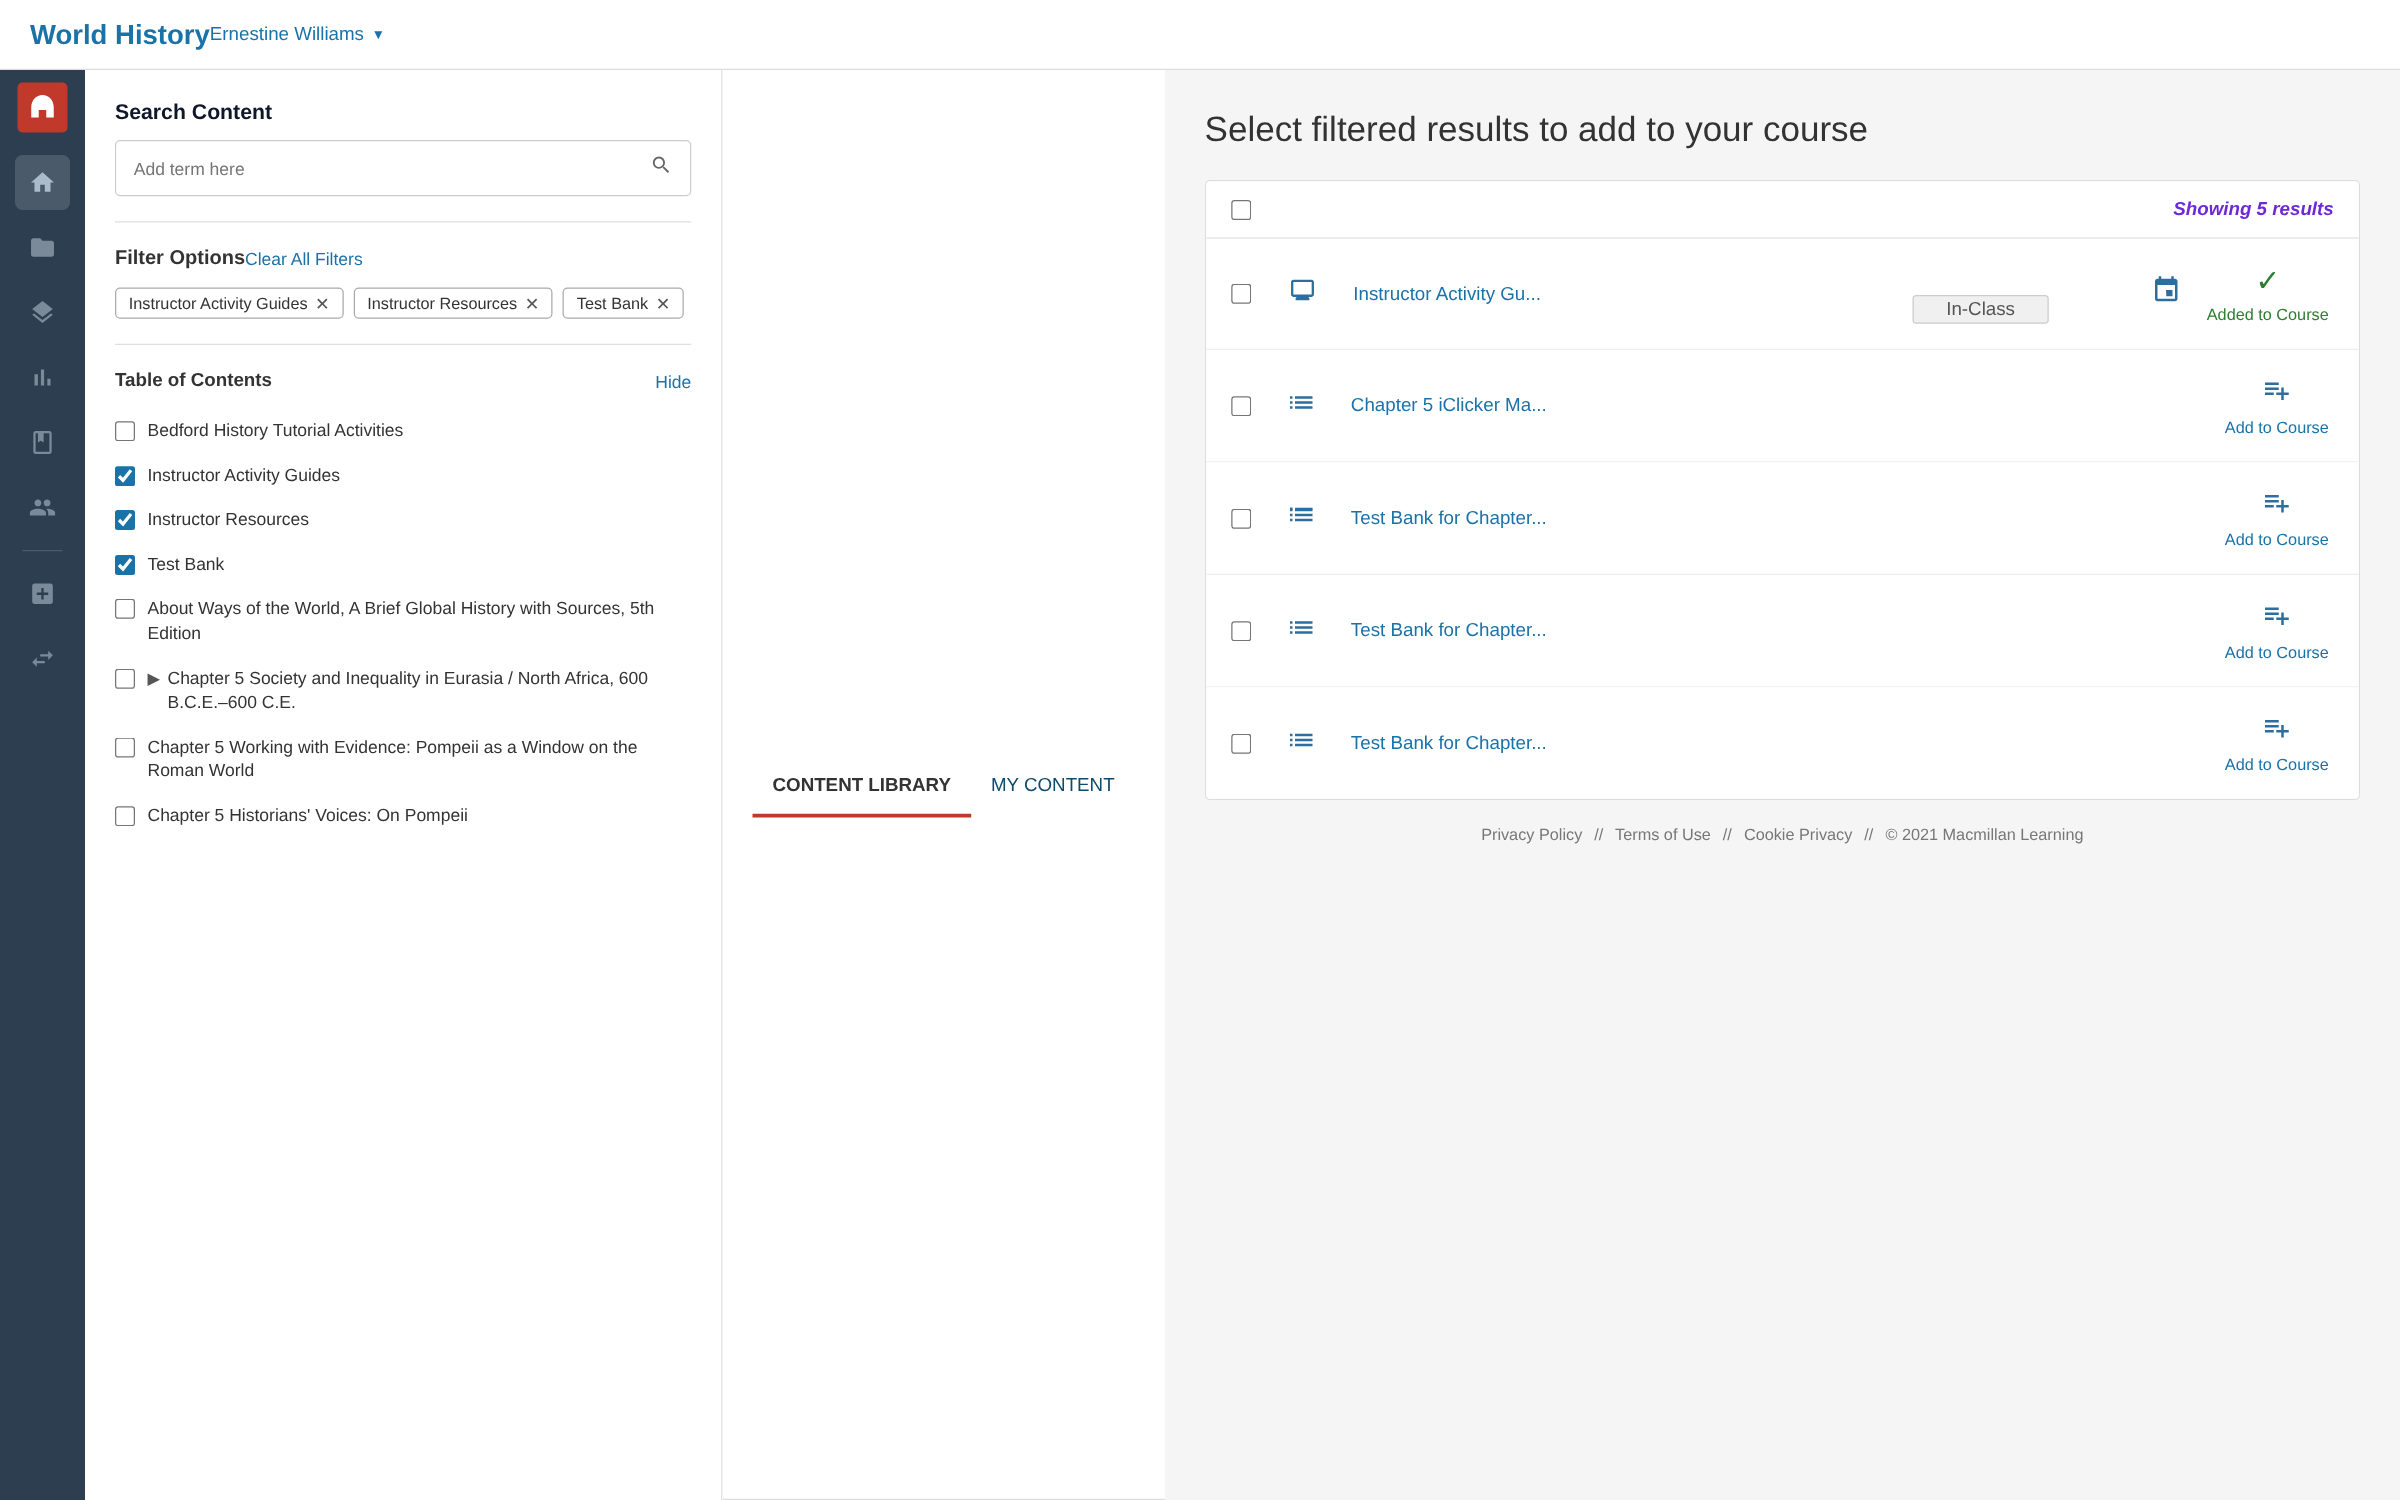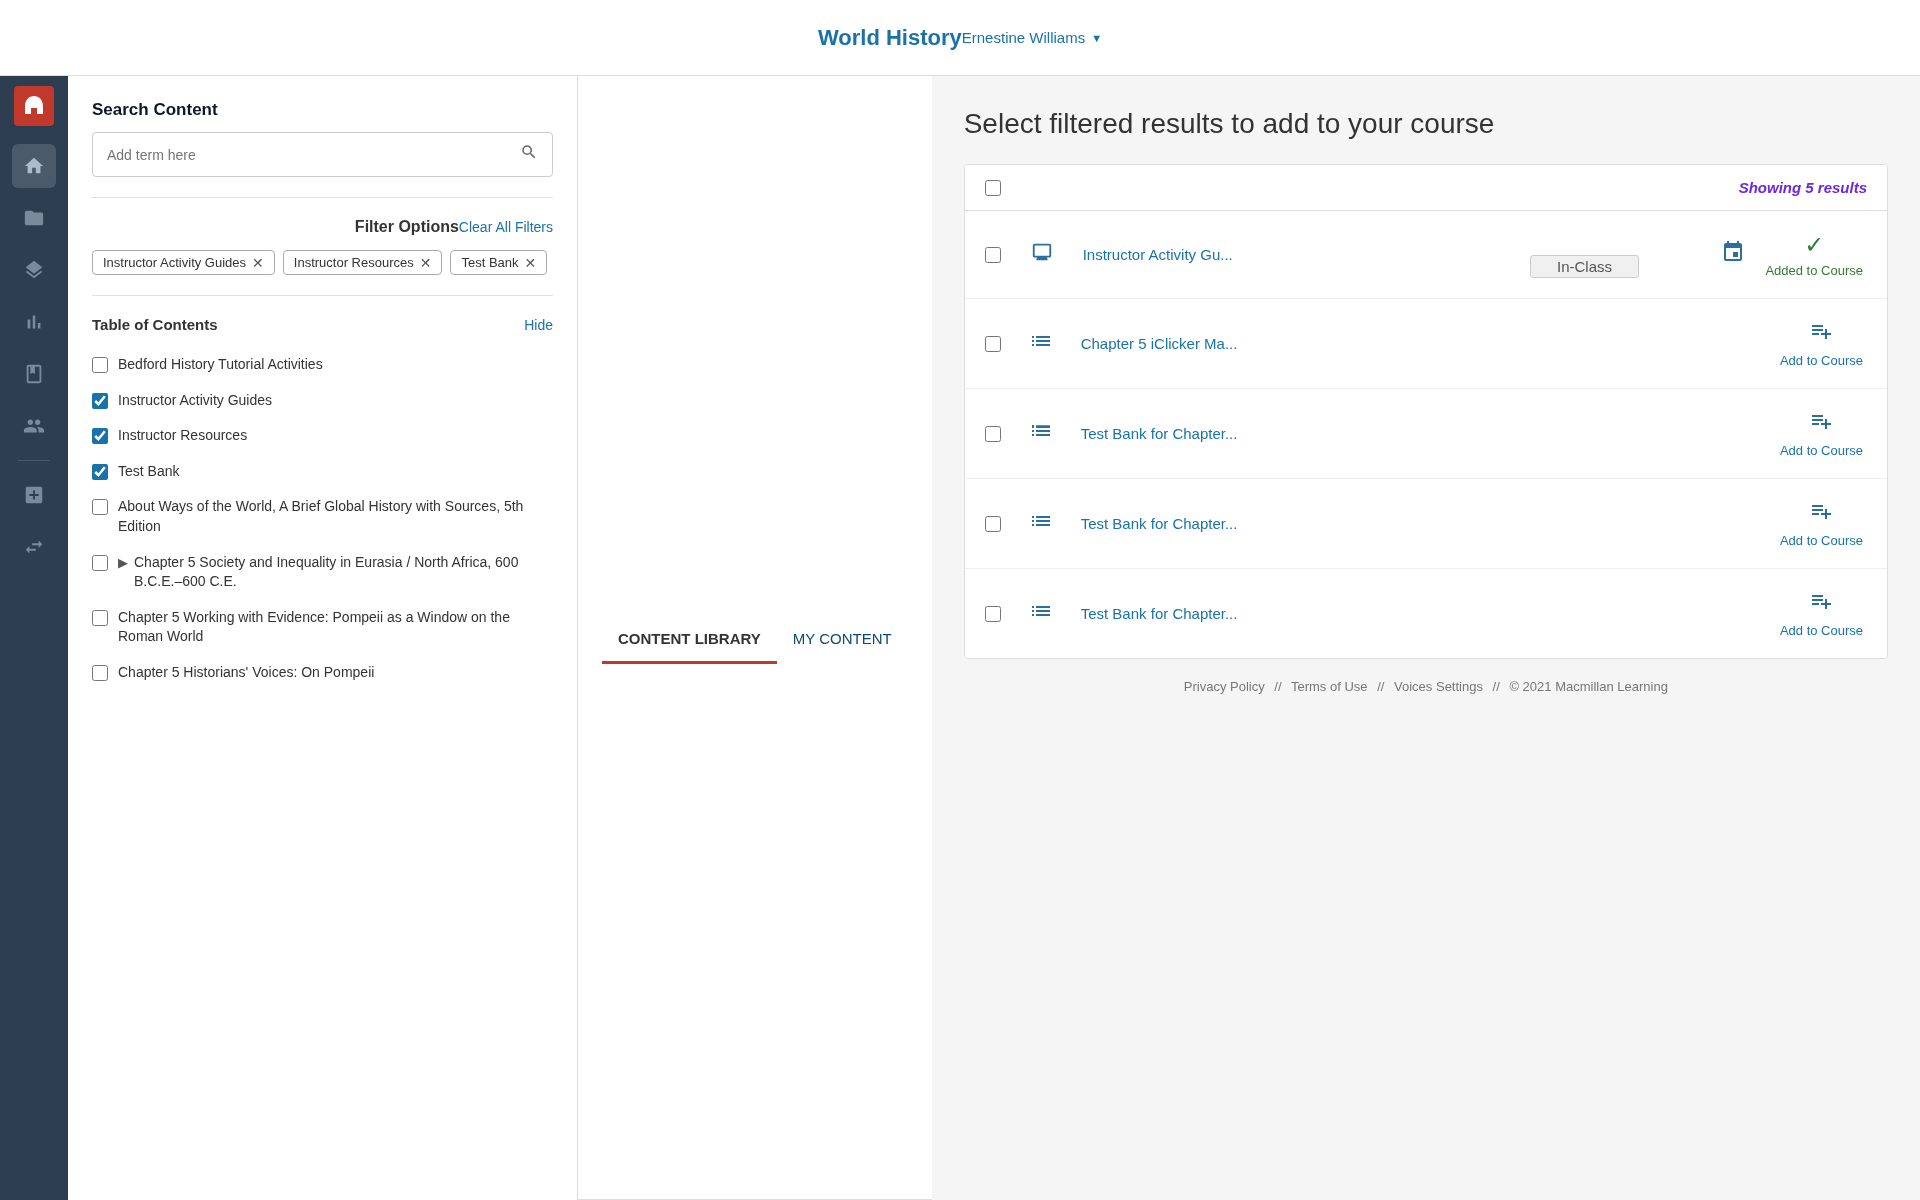--- a/index.html
+++ b/index.html
@@ -1,22 +1,22 @@
 <!DOCTYPE html>
 <html><head>
   <meta charset="utf-8">
   <style>
     * { box-sizing: border-box; margin: 0; padding: 0; }
     body { font-family: 'Helvetica Neue', Arial, sans-serif; background: #f5f5f5; color: #333; display: flex; flex-direction: column; height: 100vh; overflow: hidden; }
 
     
     .top-header {
-      display: flex; align-items: center; justify-content: center;
+      display: flex; align-items: center; justify-content: flex-start;
       background: #fff; border-bottom: 1px solid #ddd;
-      padding: 0 24px; height: 76px; flex-shrink: 0;
+      padding: 0 24px; height: 56px; flex-shrink: 0;
     }
     .top-header-left { display: flex; align-items: center; gap: 16px; }
     .app-title { font-size: 22px; font-weight: 600; color: #1a73a8; }
     .user-menu { display: flex; align-items: center; gap: 6px; color: #1a73a8; font-size: 15px; cursor: pointer; }
     .user-menu .chevron { font-size: 11px; color: #1a73a8; }
 
     
     .main-layout { display: flex; flex: 1; overflow: hidden; }
 
     
@@ -49,21 +49,21 @@
     .search-box input {
       flex: 1; border: none; outline: none; padding: 10px 14px; font-size: 14px; color: #999;
     }
     .search-box button {
       background: none; border: none; padding: 10px 14px; cursor: pointer; color: #666;
       font-size: 18px;
     }
     .divider { border: none; border-top: 1px solid #e0e0e0; margin: 20px 0; }
 
     
-    .filter-options-header { display: flex; align-items: center; justify-content: flex-end; margin-bottom: 14px; }
+    .filter-options-header { display: flex; align-items: center; justify-content: flex-start; margin-bottom: 14px; }
     .filter-options-header h3 { font-size: 16px; font-weight: 600; color: #333; }
     .clear-filters { color: #1a73a8; font-size: 14px; cursor: pointer; text-decoration: none; }
     .filter-tags { display: flex; flex-wrap: wrap; gap: 8px; margin-bottom: 10px; }
     .filter-tag {
       display: flex; align-items: center; gap: 6px; border: 1px solid #aaa;
       border-radius: 4px; padding: 4px 10px; font-size: 13px; color: #333; background: #fff;
     }
     .filter-tag .tag-remove { cursor: pointer; font-size: 14px; color: #555; line-height: 1; }
 
     
@@ -410,19 +410,19 @@
           </div>
         </div>
 
       </div>
 
       <div class="footer">
         <a>Privacy Policy</a>
         <span class="sep">//</span>
         <a>Terms of Use</a>
         <span class="sep">//</span>
-        <a>Voices Settings</a>
+        <a>Cookie Privacy</a>
         <span class="sep">//</span>
         <span>© 2021 Macmillan Learning</span>
       </div>
     </div>
   </div>
 </div>
 
 </body></html>

